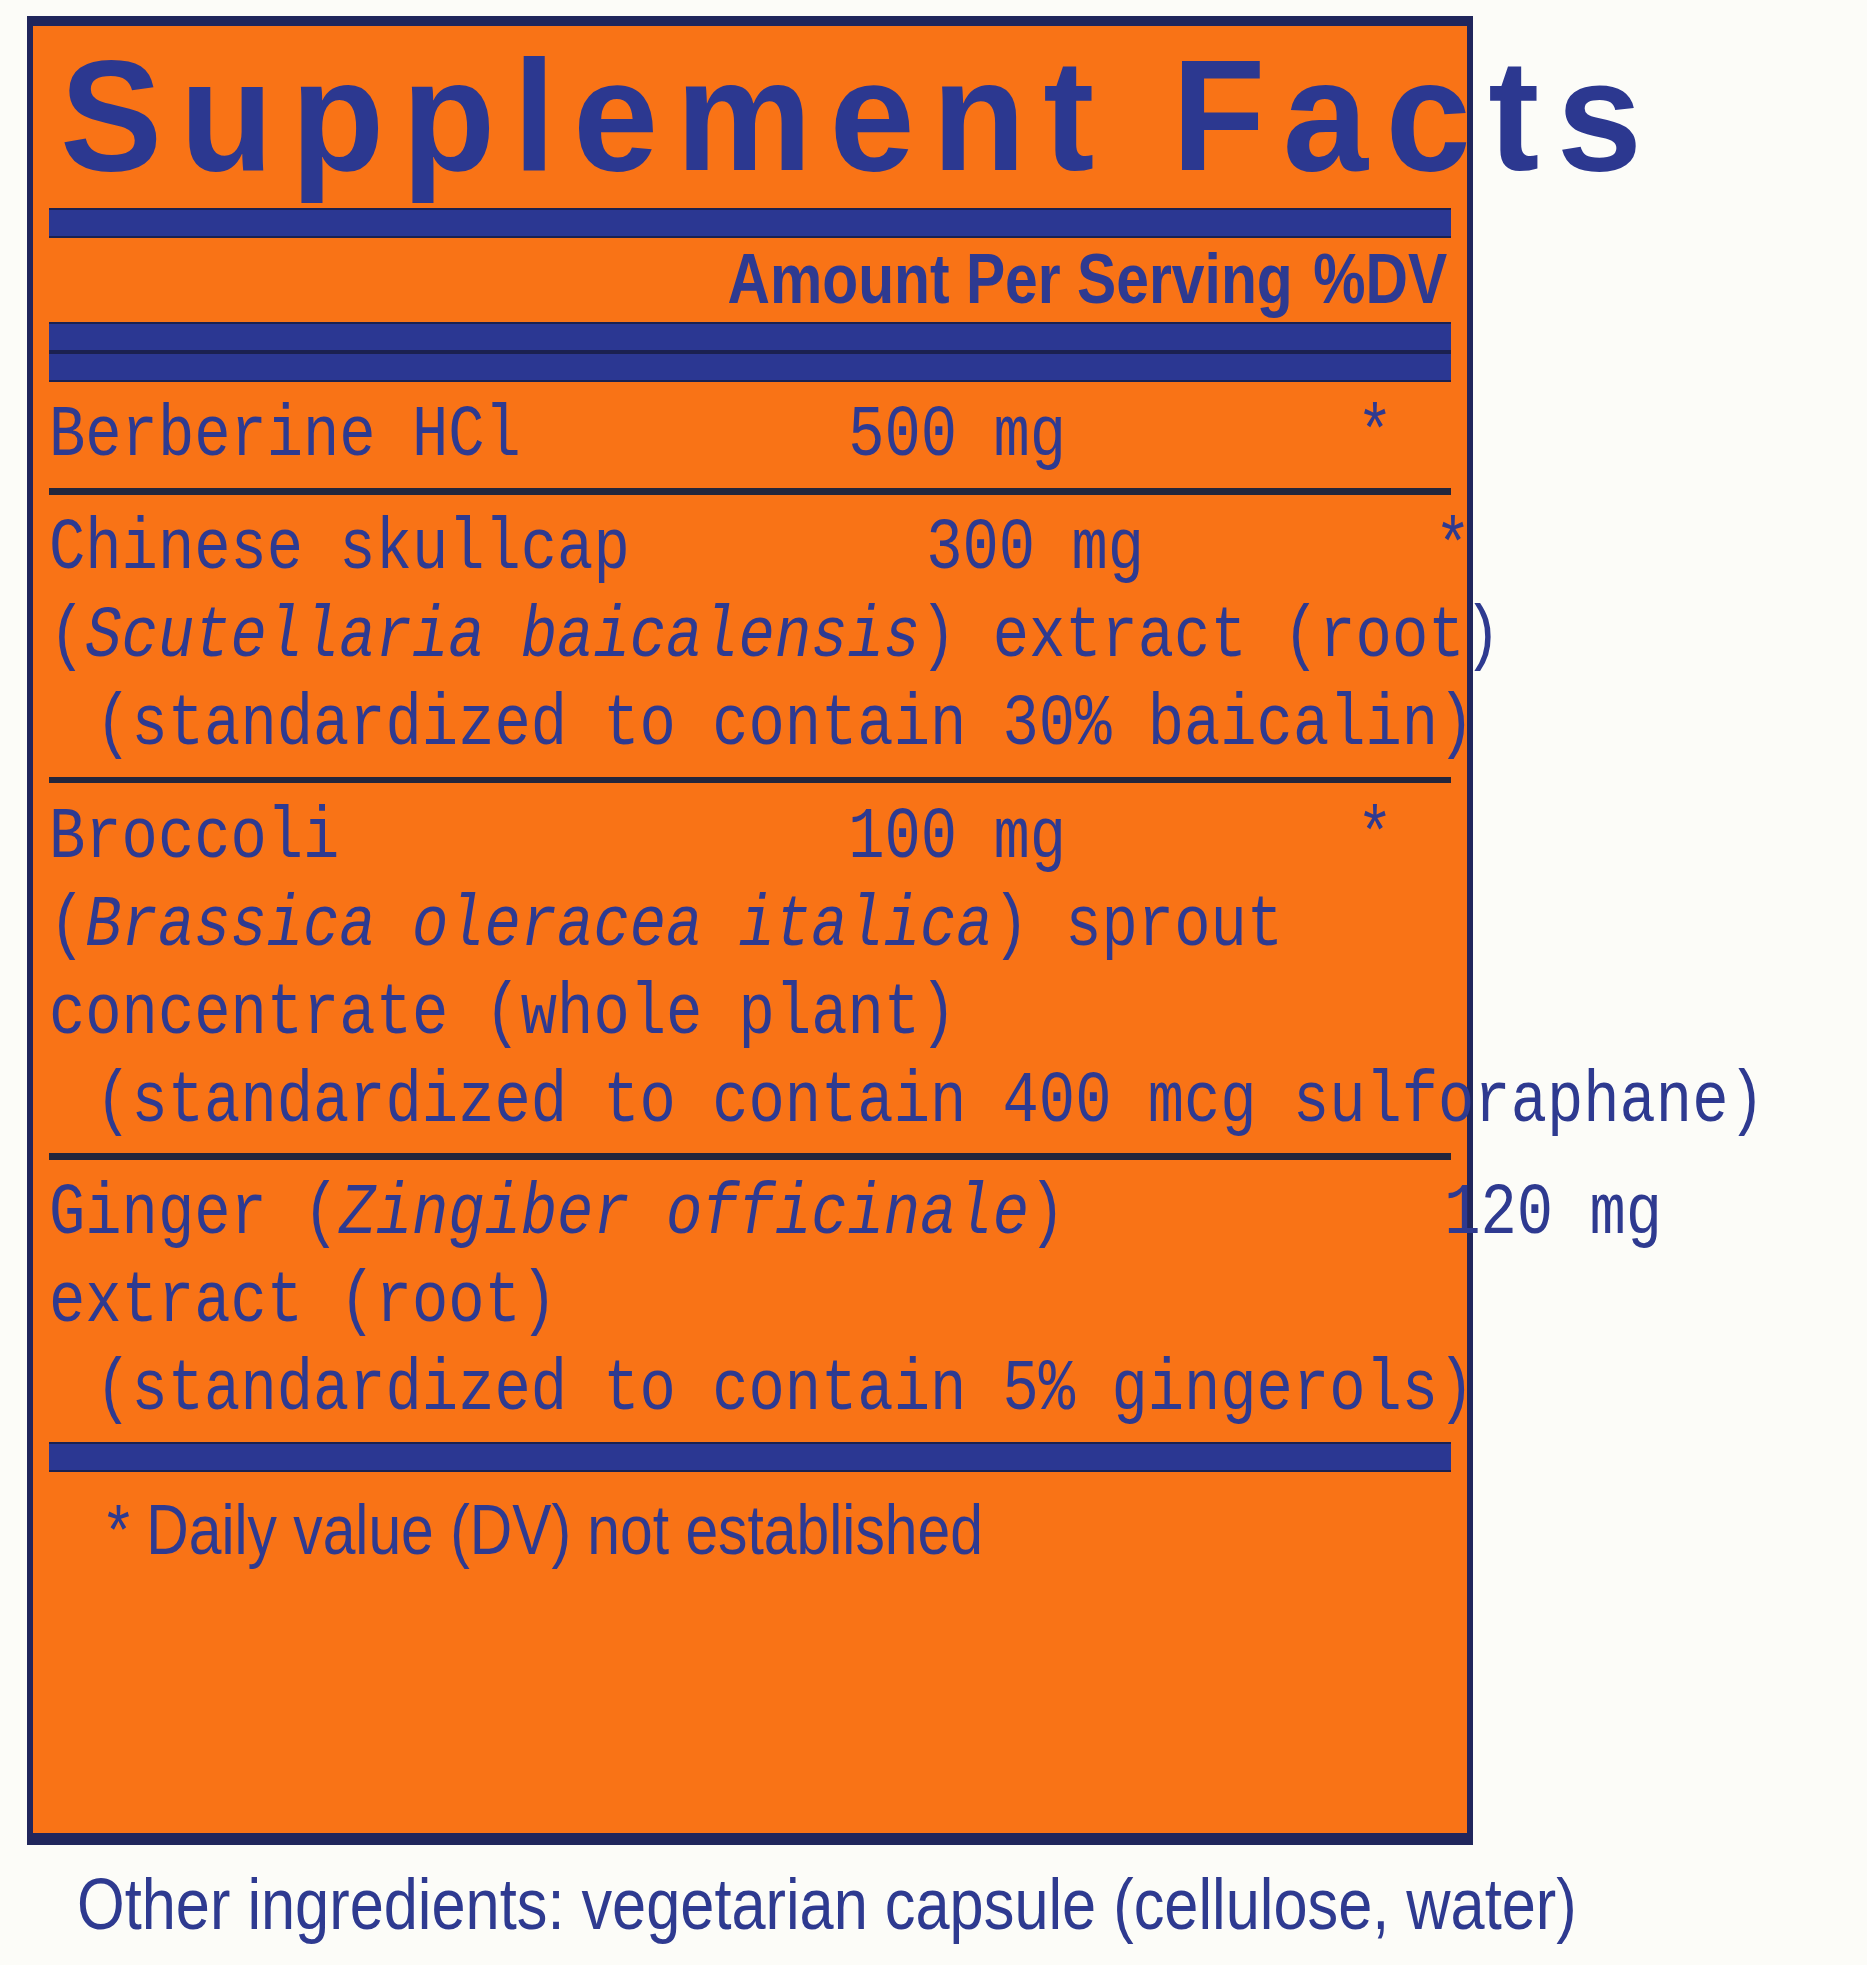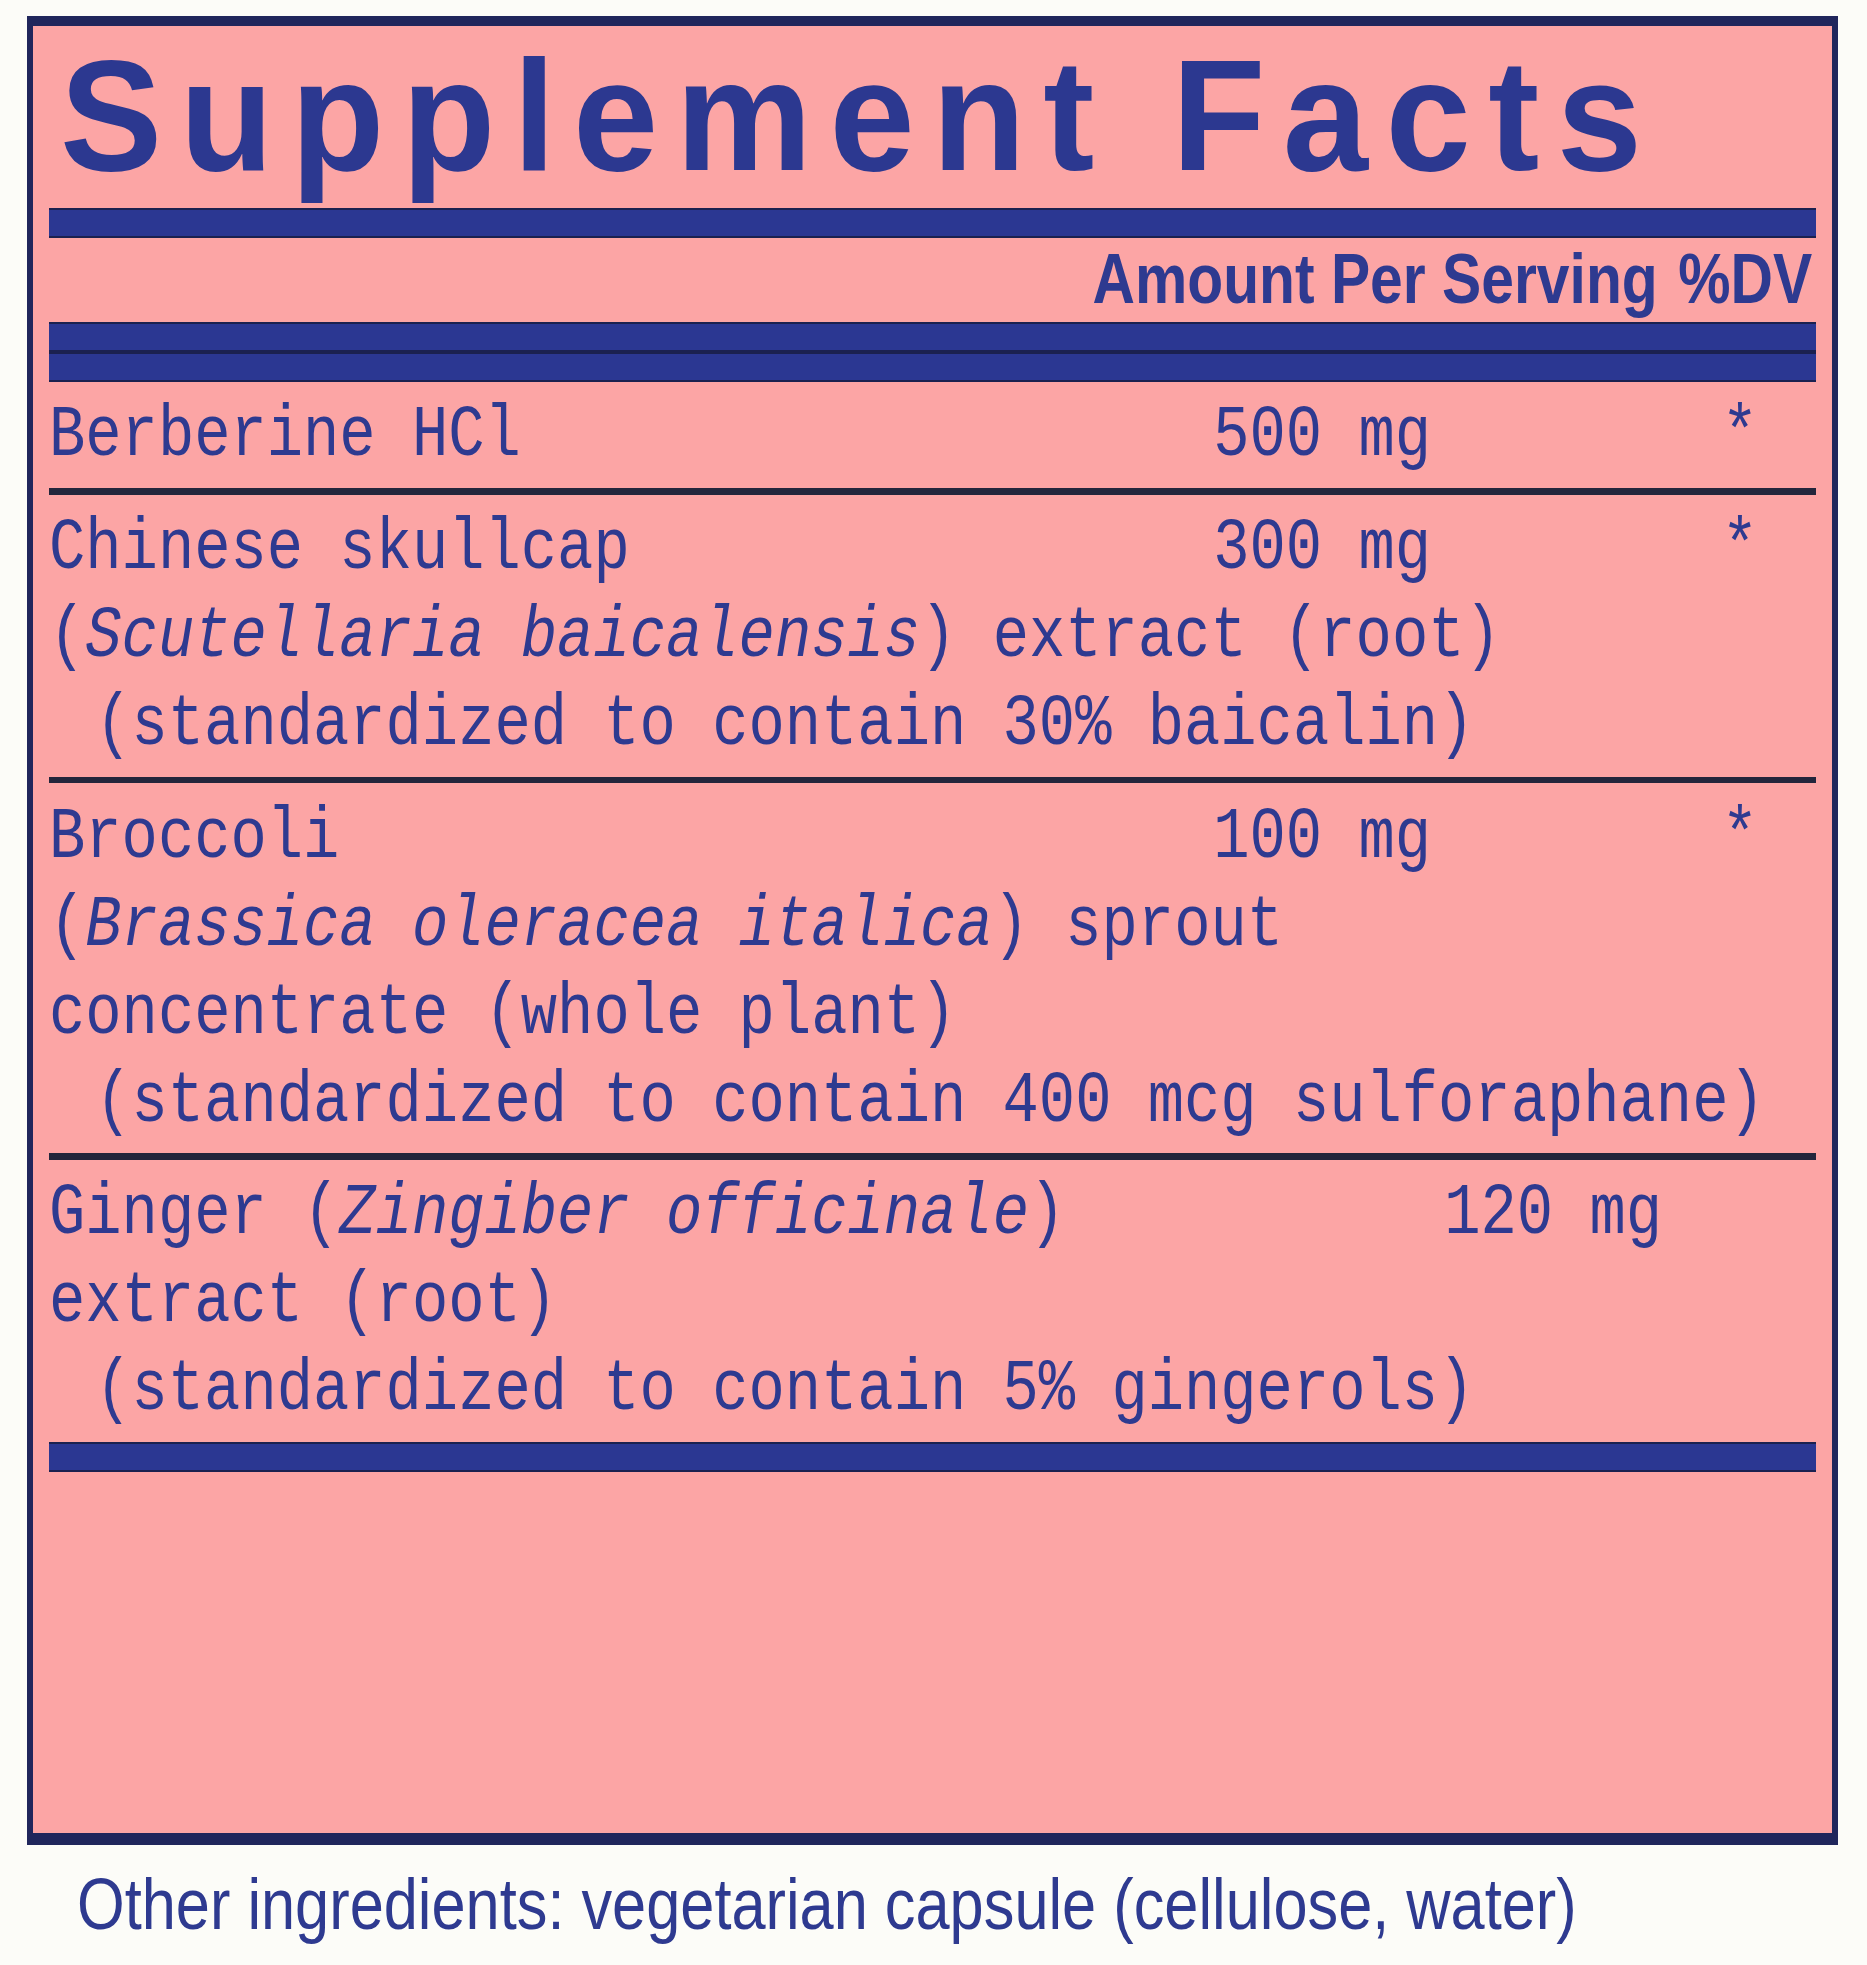--- a/index.html
+++ b/index.html
@@ -6,22 +6,22 @@
   html,body { width:1867px; height:1965px; }
   body {
     background:#fcfcf8;
     font-family:"Liberation Sans","DejaVu Sans",sans-serif;
     color:#2e3a90;
     overflow:hidden;
     position:relative;
   }
   .panel {
     position:absolute; left:27px; top:16.4px;
-    width:1811px; height:1829px;
-    background:#fca5a5;
+    width:1446px; height:1829px;
+    background:#f97316;
     border:6.7px solid #20265c;
     border-top-width:10.5px;
     border-bottom-width:12px;
     padding:0 16.4px;
   }
   .title {
     font-size:158px; font-weight:bold; line-height:161px;
     letter-spacing:18px; white-space:nowrap;
     margin:9px 0 10.5px 10.5px;
     transform:scaleX(0.97); transform-origin:left center;
@@ -119,17 +119,18 @@
       <div class="cell-name"><span>Ginger (</span><i>Zingiber officinale</i><span>)</span></div>
       <div class="cell-amt">120 mg</div>
       <div class="cell-dv dv-star">*</div>
     </div>
     <div class="cont">extract (root)</div>
     <div class="cont cont-indent">(standardized to contain 5% gingerols)</div>
   </div>
 
   <div class="bar"></div>
 
+  <div class="footnote"><span class="cxl">* Daily value (DV) not established</span></div>
 
 </div>
 
 <div class="other-line"><span class="cxl">Other ingredients: vegetarian capsule (cellulose, water)</span></div>
 
 
 </body></html>

